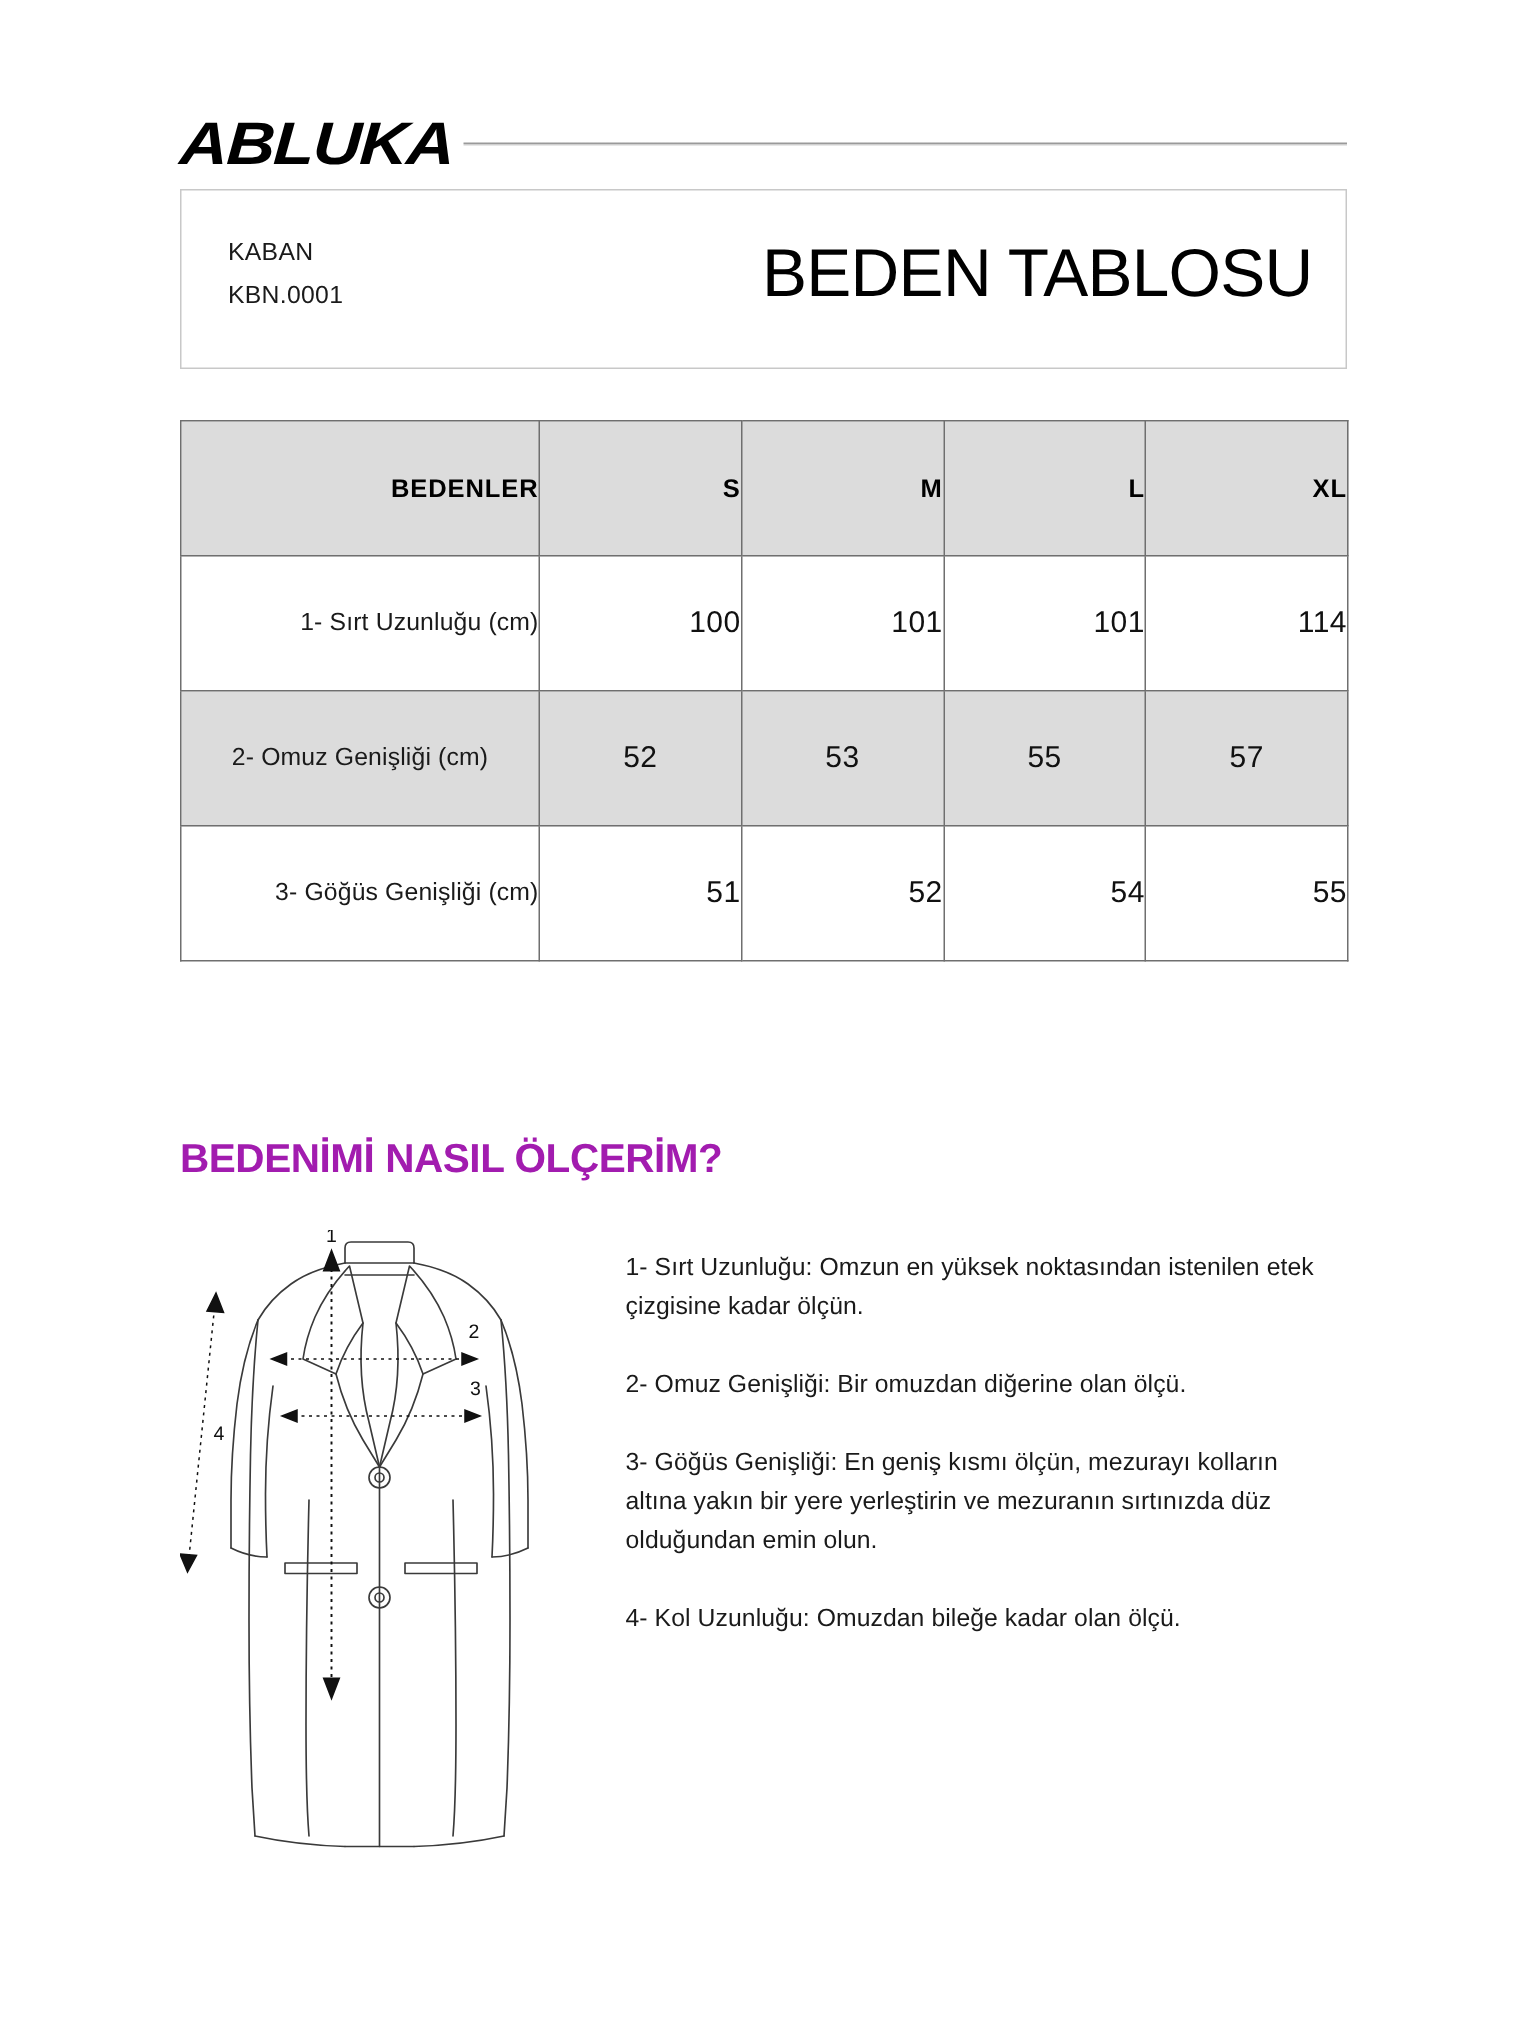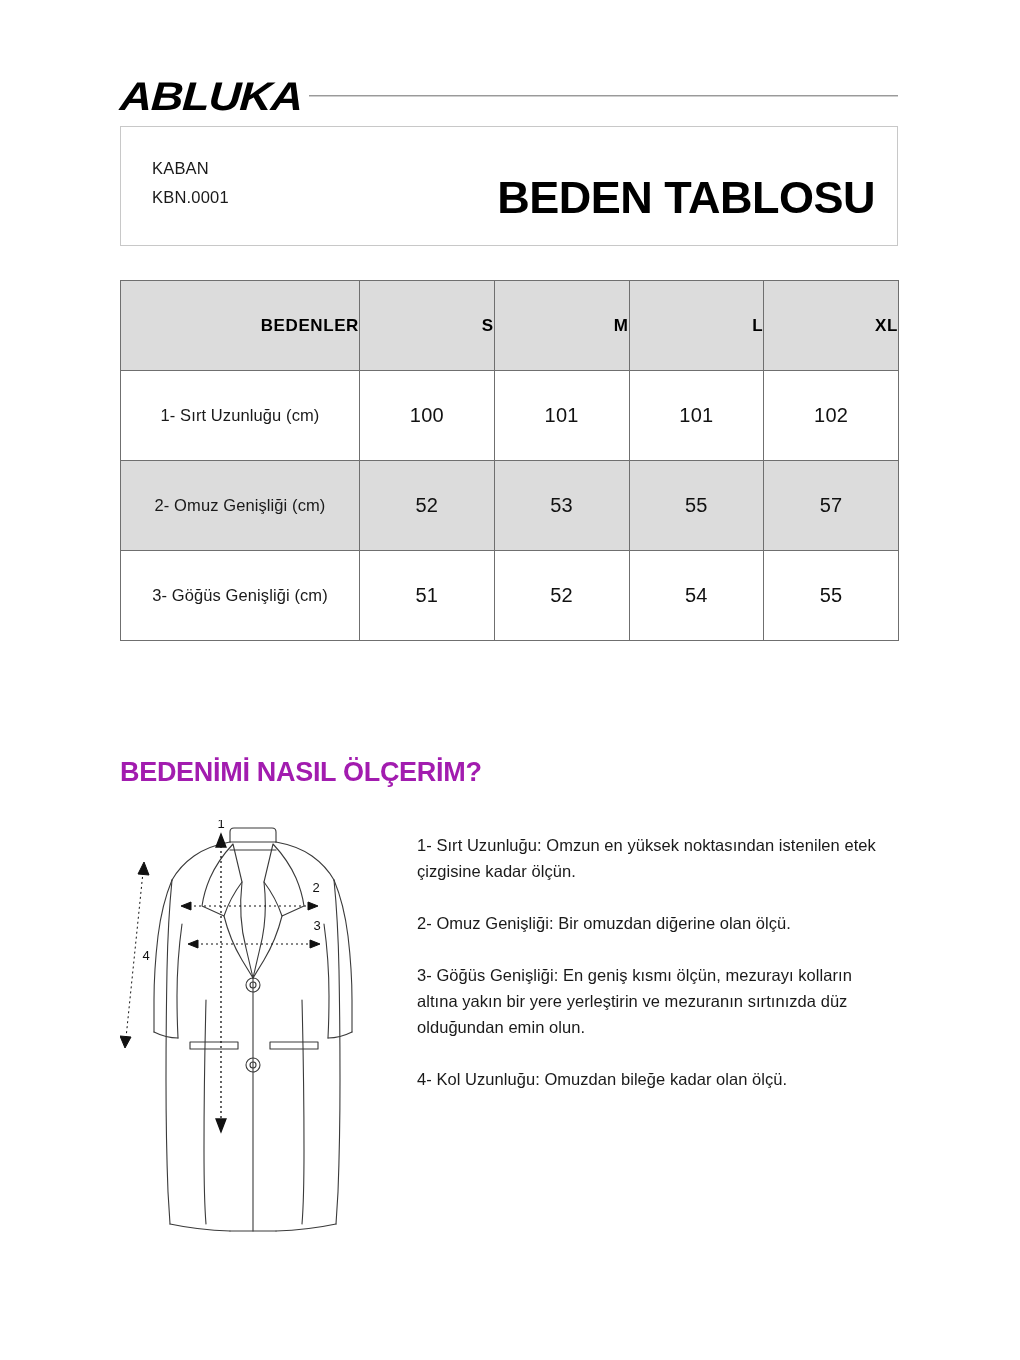--- a/index.html
+++ b/index.html
@@ -65,25 +65,24 @@
     line-height: 29px;
     color: #1a1a1a;
     letter-spacing: 0.2px;
   }
   .header-title {
     position: absolute;
     right: 22px;
     top: 27px;
     font-size: 45px;
     line-height: 56px;
-    font-weight: 700;
+    font-weight: 400;
     letter-spacing: -0.5px;
     color: #000000;
     white-space: nowrap;
-    margin-top: 16px;
   }
 
   
   .size-table {
     position: absolute;
     left: 120px;
     top: 280px;
     width: 778px;
     border-collapse: collapse;
     table-layout: fixed;
@@ -112,21 +111,21 @@
     color: #1a1a1a;
     letter-spacing: 0.1px;
   }
   .size-table tbody td.value-cell {
     font-size: 20px;
     font-weight: 400;
     color: #111111;
     letter-spacing: 0.3px;
   }
   .size-table tbody tr.shaded td { background: #dcdcdc; }
-  .size-table tbody tr.plain td  { background: #ffffff; }
+  .size-table tbody tr.plain td  { background: #ffffff; text-align: right; }
 
   
   .measure-heading {
     position: absolute;
     left: 120px;
     top: 757px;
     font-size: 27px;
     font-weight: 700;
     letter-spacing: -0.3px;
     color: #a21caf;
@@ -188,21 +187,21 @@
       <th>L</th>
       <th>XL</th>
     </tr>
   </thead>
   <tbody>
     <tr class="plain">
       <td class="label-cell">1- Sırt Uzunluğu (cm)</td>
       <td class="value-cell">100</td>
       <td class="value-cell">101</td>
       <td class="value-cell">101</td>
-      <td class="value-cell">102</td>
+      <td class="value-cell">114</td>
     </tr>
     <tr class="shaded">
       <td class="label-cell">2- Omuz Genişliği (cm)</td>
       <td class="value-cell">52</td>
       <td class="value-cell">53</td>
       <td class="value-cell">55</td>
       <td class="value-cell">57</td>
     </tr>
     <tr class="plain">
       <td class="label-cell">3- Göğüs Genişliği (cm)</td>

